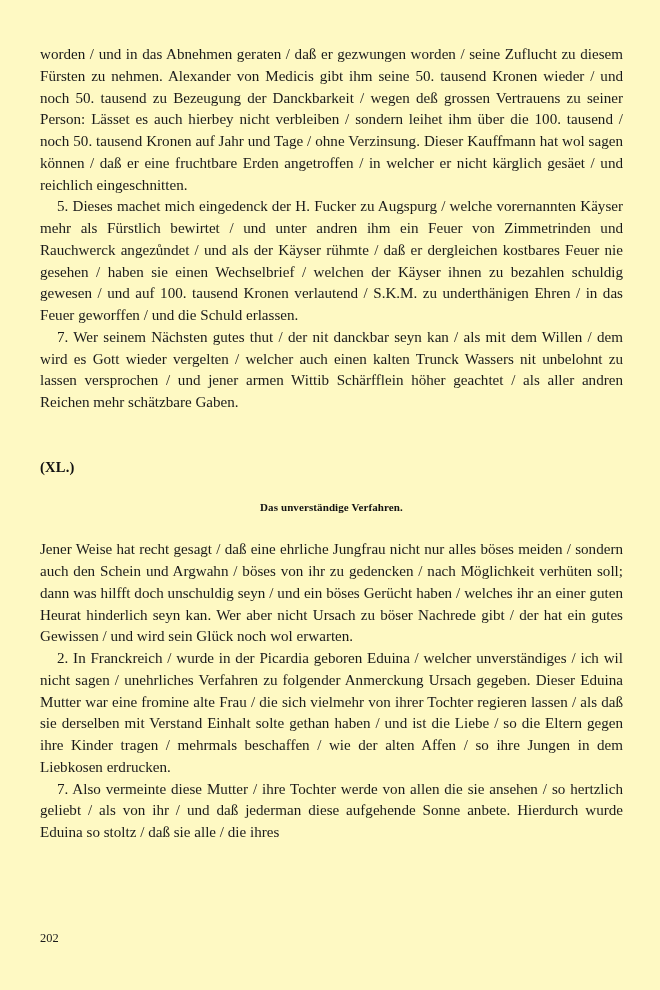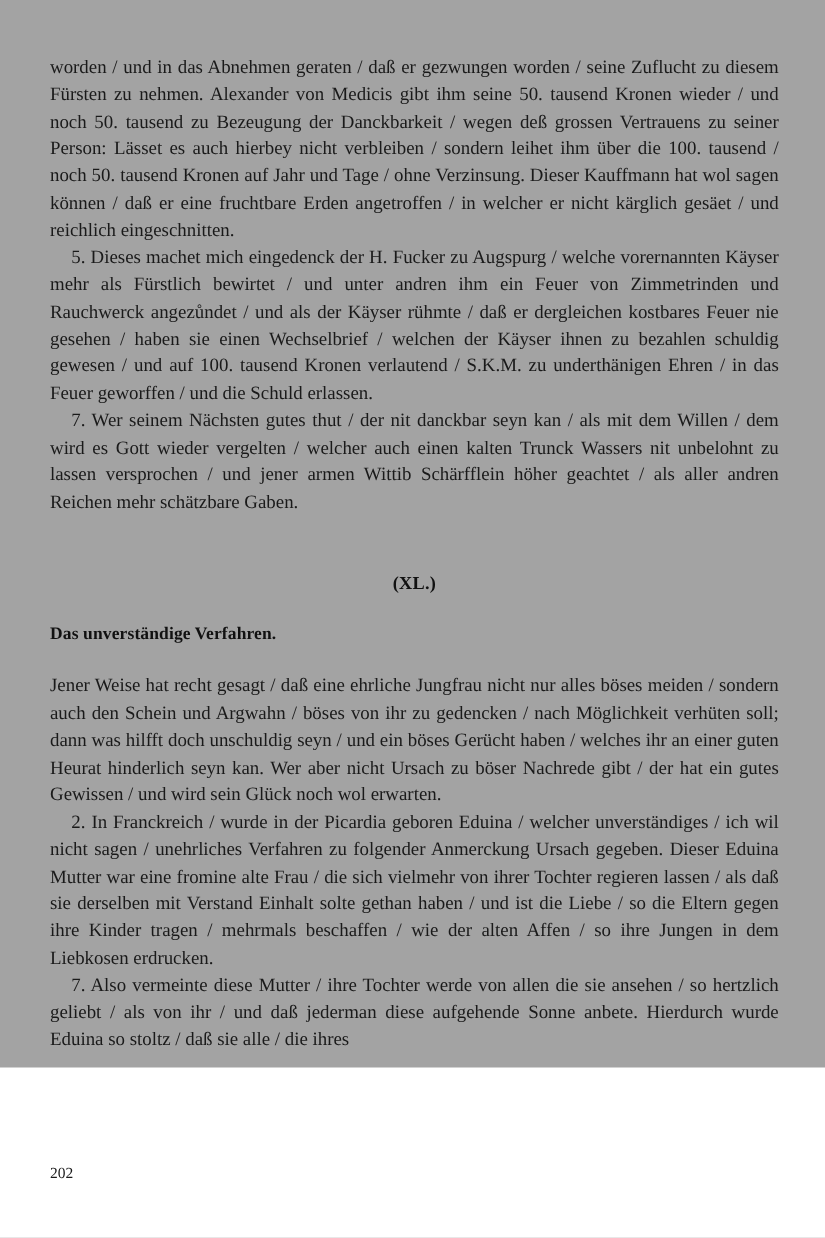--- a/index.html
+++ b/index.html
@@ -10,22 +10,22 @@
   body {
     width: 660px;
     height: 990px;
     overflow: hidden;
     font-family: "Liberation Serif", "DejaVu Serif", serif;
     color: #1a1a1a;
   }
   .page {
     position: relative;
     width: 660px;
-    height: 854px;
-    background: #a3a3a3;
+    height: 990px;
+    background: #fef9c3;
     box-sizing: border-box;
   }
   .text-block {
     position: absolute;
     left: 40px;
     top: 44px;
     width: 583px;
   }
   p.para {
     margin: 0;
@@ -42,33 +42,34 @@
     text-indent: 17px;
   }
   p.para.last-line-natural {
     text-align-last: left;
   }
   .gap-before-chapter {
     height: 43px;
   }
   .chapter-number {
     margin: 0;
-    text-align: center;
+    text-align: left;
     font-size: 14.6px;
     line-height: 21.75px;
     font-weight: bold;
     letter-spacing: 0.2px;
     color: #111111;
   }
   .gap-between-headings {
     height: 18px;
   }
   .chapter-title {
     margin: 0;
-    font-size: 14px;
+    text-align: center;
+    font-size: 11px;
     line-height: 21.75px;
     font-weight: bold;
     letter-spacing: 0.1px;
     color: #111111;
   }
   .gap-after-title {
     height: 21px;
   }
   .folio {
     position: absolute;

